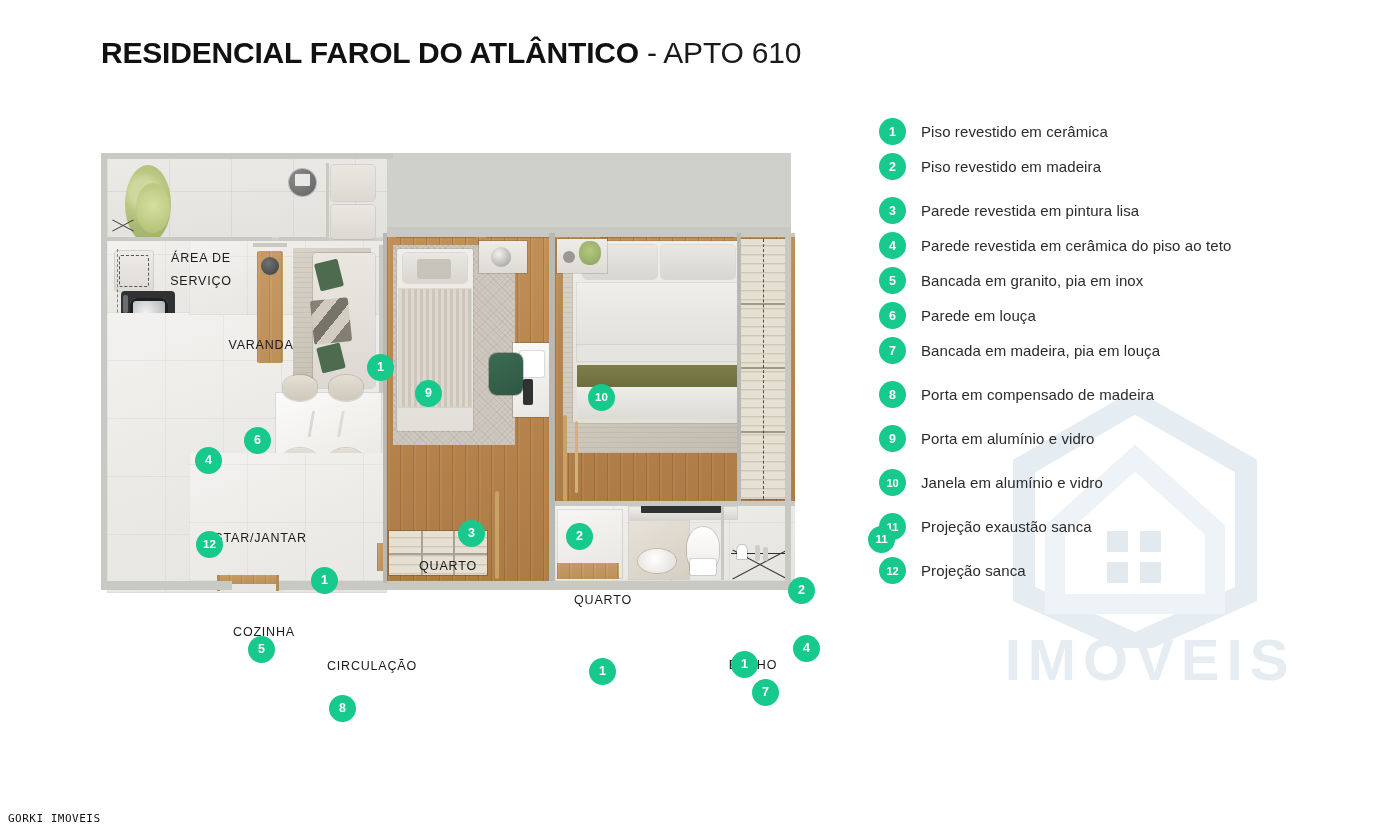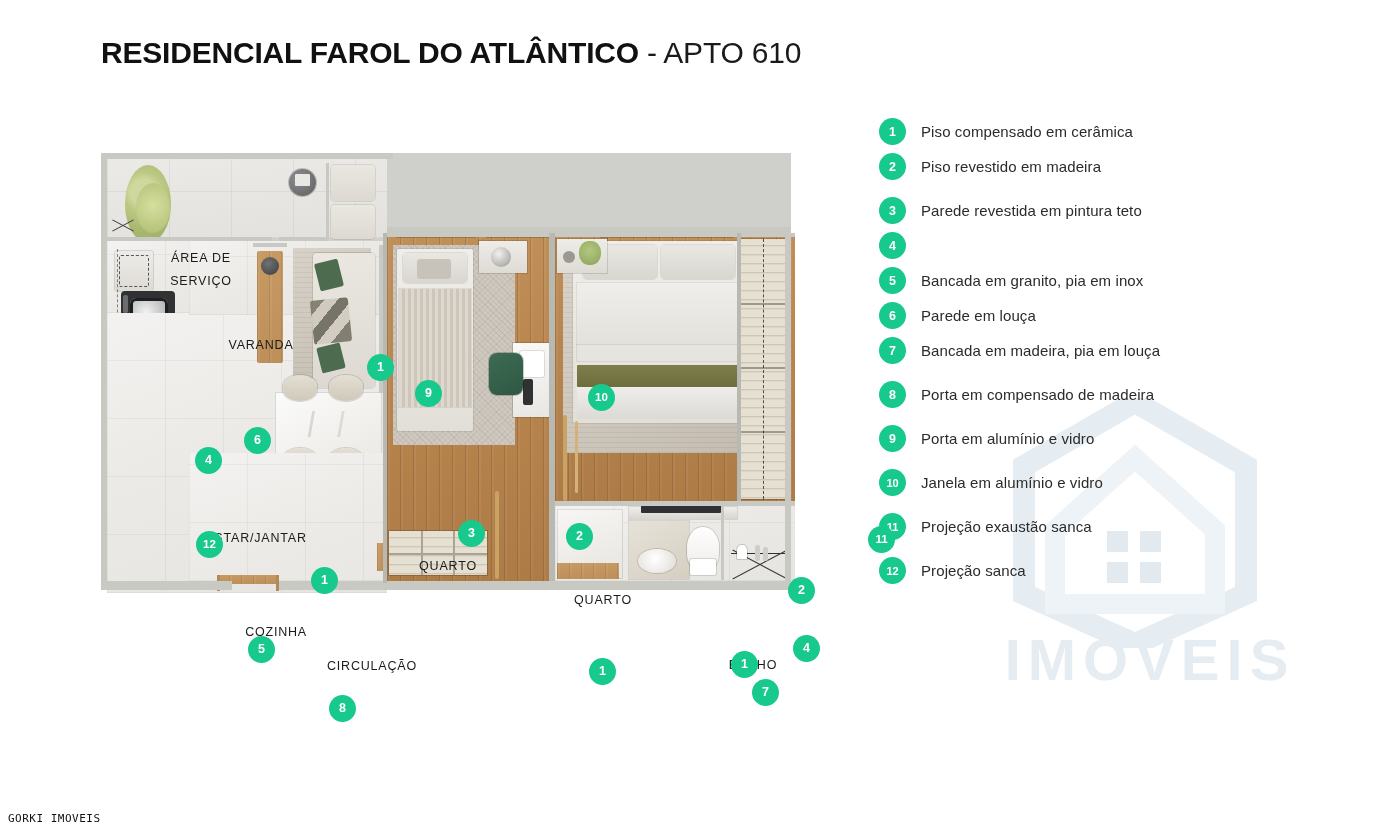--- a/index.html
+++ b/index.html
@@ -333,21 +333,21 @@
 
     <div class="wall" style="left:0px;top:0px;width:6px;height:437px;"></div>
     <div class="wall" style="left:0px;top:0px;width:292px;height:6px;"></div>
     <div class="wall" style="left:286px;top:74px;width:404px;height:6px;"></div>
     <div class="wall" style="left:684px;top:74px;width:6px;height:360px;"></div>
 
     <div class="lbl" style="left:100px;top:185px;width:120px;">VARANDA</div>
     <div class="lbl two" style="left:50px;top:94px;width:100px;white-space:pre-line;">ÁREA DE
 SERVIÇO</div>
     <div class="lbl" style="left:90px;top:378px;width:130px;">ESTAR/JANTAR</div>
-    <div class="lbl" style="left:120px;top:472px;width:86px;text-align:right;">COZINHA</div>
+    <div class="lbl" style="left:120px;top:472px;width:86px;">COZINHA</div>
     <div class="lbl" style="left:215px;top:506px;width:112px;">CIRCULAÇÃO</div>
     <div class="lbl" style="left:305px;top:406px;width:84px;">QUARTO</div>
     <div class="lbl" style="left:460px;top:440px;width:84px;">QUARTO</div>
     <div class="lbl" style="left:610px;top:505px;width:84px;">BANHO</div>
 
     <div id="plan-markers">
         <div class="badge" style="left: 266px; top: 201px;">1</div>
         <div class="badge" style="left: 314px; top: 227px;">9</div>
         <div class="badge sm" style="left: 487px; top: 231px;">10</div>
         <div class="badge" style="left: 143px; top: 274px;">6</div>
@@ -363,32 +363,33 @@
         <div class="badge" style="left: 488px; top: 505px;">1</div>
         <div class="badge" style="left: 630px; top: 498px;">1</div>
         <div class="badge" style="left: 651px; top: 526px;">7</div>
         <div class="badge" style="left: 228px; top: 542px;">8</div>
       </div>
   </div>
 
   <div class="legend" id="legend">
       <div class="leg-row">
         <div class="leg-badge">1</div>
-        <div class="leg-text">Piso compensado em cerâmica</div>
+        <div class="leg-text">Piso revestido em cerâmica</div>
       </div>
       <div class="leg-row gap">
         <div class="leg-badge">2</div>
         <div class="leg-text">Piso revestido em madeira</div>
       </div>
       <div class="leg-row">
         <div class="leg-badge">3</div>
-        <div class="leg-text">Parede revestida em pintura teto</div>
+        <div class="leg-text">Parede revestida em pintura lisa</div>
       </div>
       <div class="leg-row">
         <div class="leg-badge">4</div>
+        <div class="leg-text">Parede revestida em cerâmica do piso ao teto</div>
       </div>
       <div class="leg-row">
         <div class="leg-badge">5</div>
         <div class="leg-text">Bancada em granito, pia em inox</div>
       </div>
       <div class="leg-row">
         <div class="leg-badge">6</div>
         <div class="leg-text">Parede em louça</div>
       </div>
       <div class="leg-row gap">

